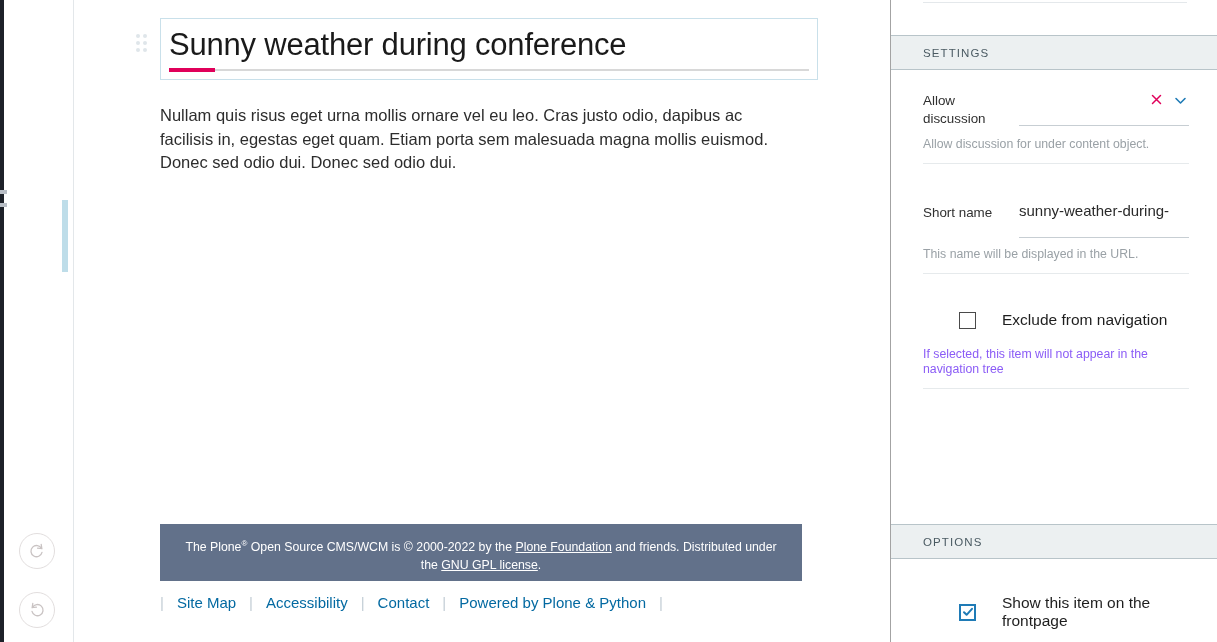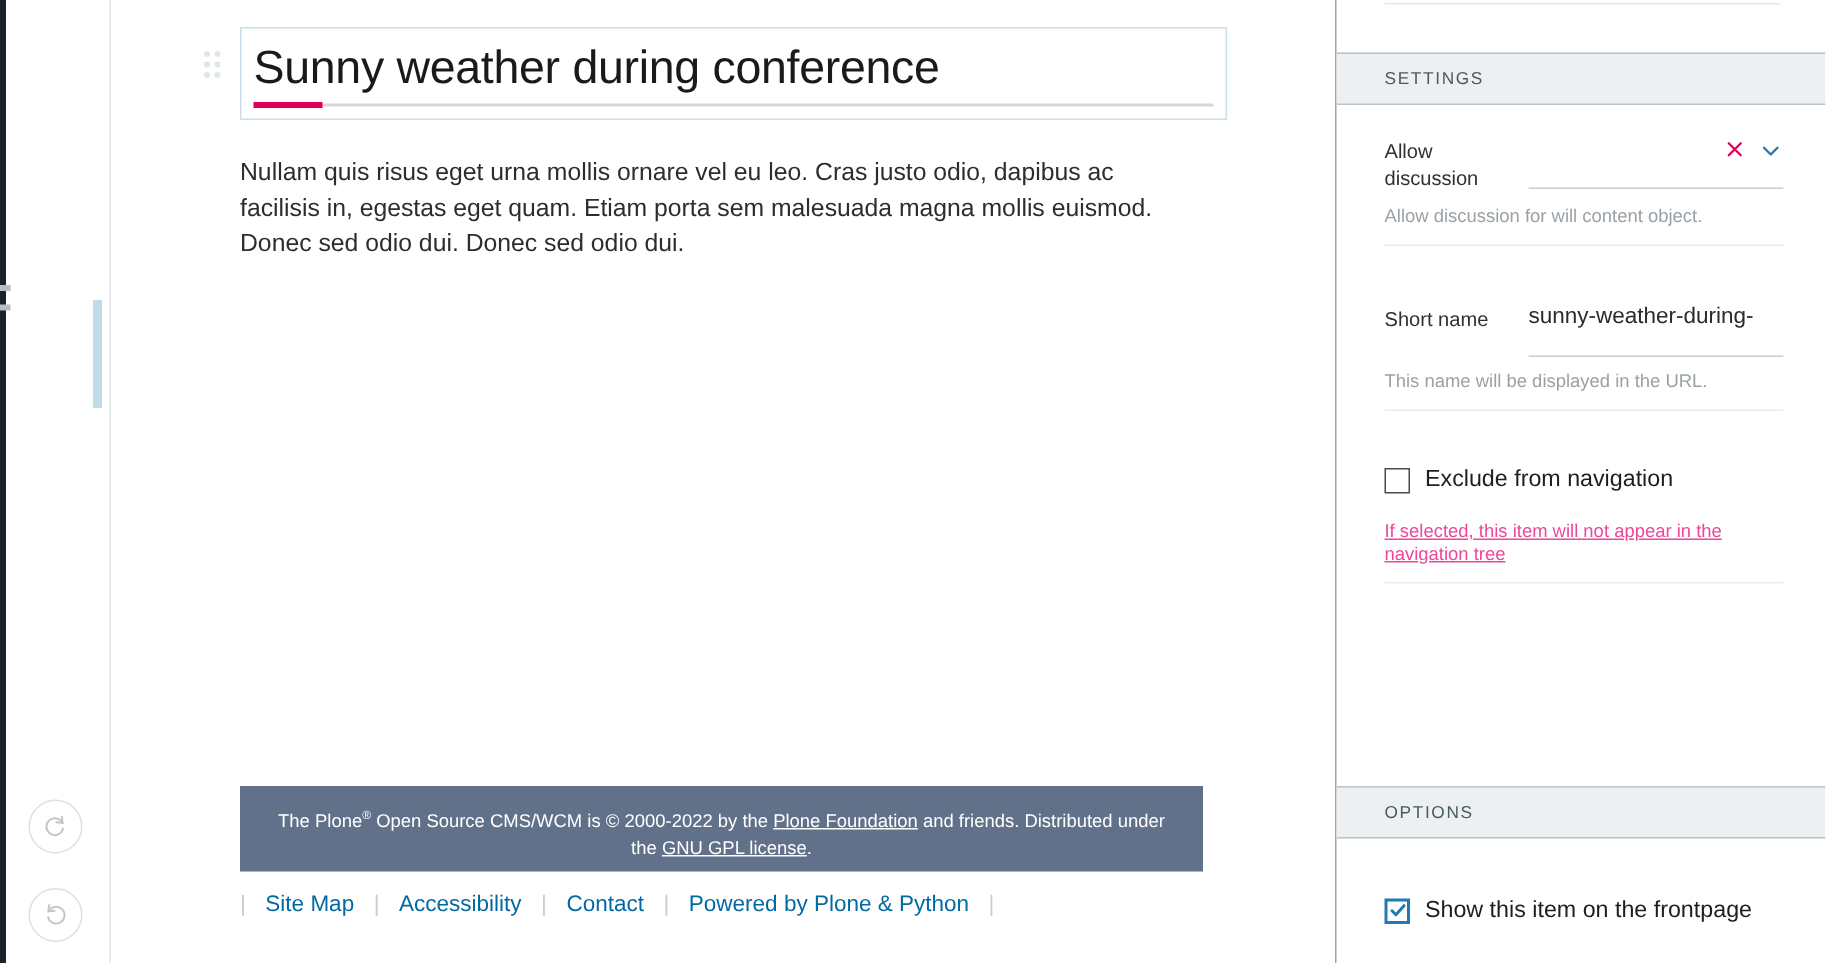--- a/index.html
+++ b/index.html
@@ -241,44 +241,44 @@
   }
 
   .check-field {
     position: absolute;
     left: 32px;
     width: 266px;
   }
   .check-row {
     display: flex;
     align-items: center;
-    gap: 10px;
+    gap: 26px;
     min-height: 26px;
+    margin-left: 36px;
   }
   .cbox {
     width: 17px; height: 17px;
     flex: none;
     background: #ffffff;
     display: flex; align-items: center; justify-content: center;
     cursor: pointer;
   }
   .cbox.off { border: 1px solid #4a4a4a; }
   .cbox.on  { border: 2px solid #1f7bb6; }
   .check-label {
     font-size: 15.5px;
     color: #1e1e1e;
   }
   .check-help {
     font-size: 12.3px;
-    color: #ec4899;
+    color: #8b5cf6;
     line-height: 15px;
     padding-top: 14px;
     padding-bottom: 11px;
     border-bottom: 1px solid #e6eaec;
-    text-decoration: underline;
   }
   .no-border { border-bottom: none; }
 </style>
 </head>
 <body>
 
 <div id="app">
 
   <div class="rail-edge">
     <div class="rail-edge-notch" style="top:190px"></div>
@@ -356,21 +356,21 @@
               <path d="M3.5 3.5 L11.5 11.5 M11.5 3.5 L3.5 11.5"></path>
             </svg>
           </span>
           <span class="icon-btn">
             <svg width="17" height="17" viewBox="0 0 17 17" fill="none" stroke="#1f7bb6" stroke-width="1.6" stroke-linecap="round" stroke-linejoin="round">
               <path d="M4 6.5 L8.5 11 L13 6.5"></path>
             </svg>
           </span>
         </div>
       </div>
-      <div class="field-help">Allow discussion for will content object.</div>
+      <div class="field-help">Allow discussion for under content object.</div>
     </div>
 
     <div class="field" style="top:204px">
       <div class="field-line">
         <div class="field-label">Short name</div>
         <div class="field-control">
           <div class="field-value">sunny-weather-during-</div>
         </div>
       </div>
       <div class="field-help">This name will be displayed in the URL.</div>

